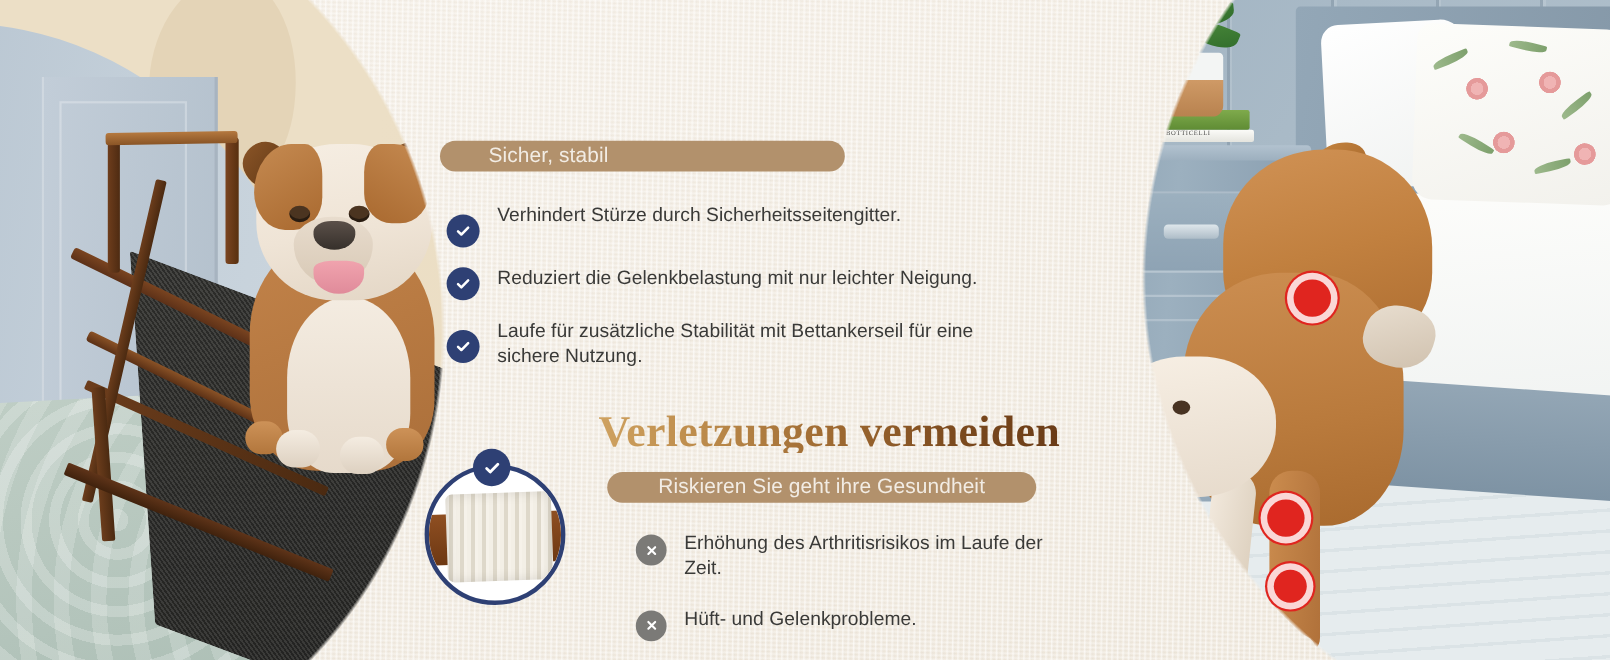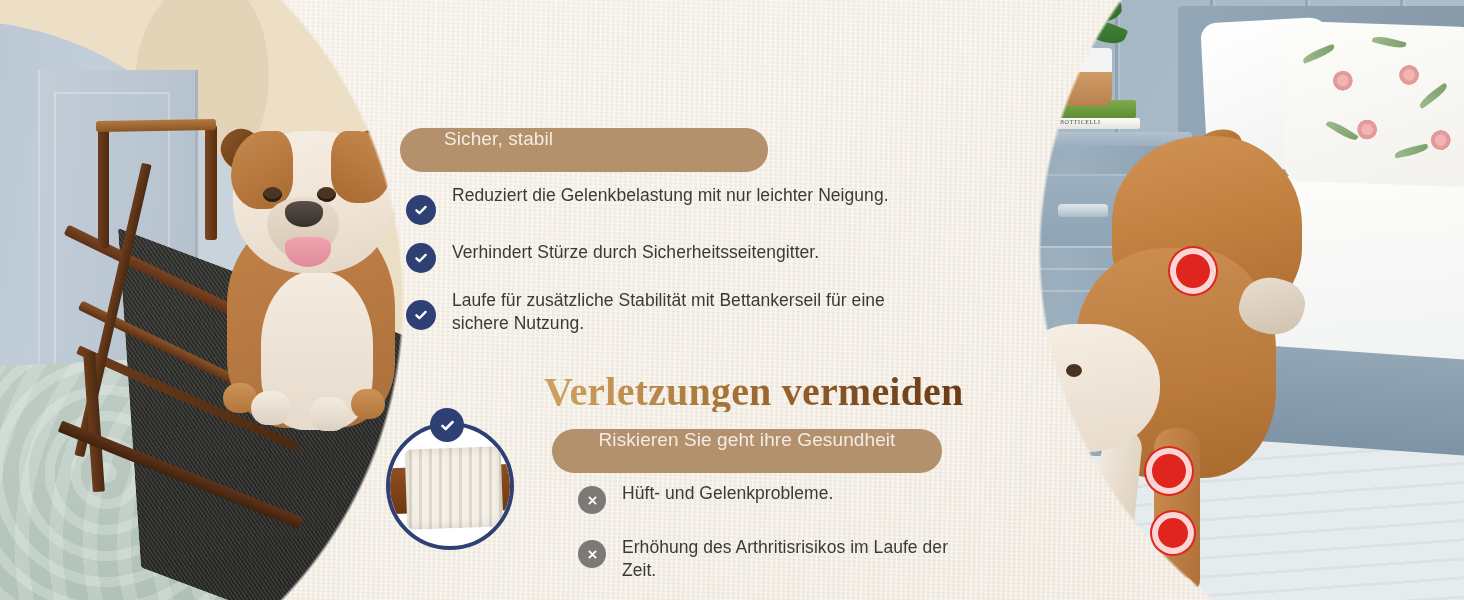--- a/index.html
+++ b/index.html
@@ -379,24 +379,24 @@
     background:linear-gradient(92deg,#cfa260 0%, #bd8c4c 22%, #9d6830 52%, #7b4a1e 78%, #6a3b16 100%);
     -webkit-background-clip:text; background-clip:text;
     -webkit-text-fill-color:transparent; color:transparent;
     white-space:nowrap;
   }
   #headline-1 { left:402px; top:76px; }
   #headline-2 { left:544px; top:372px; }
 
   .pill {
     position:absolute;
-    height:44px;
+    height:28px;
     background:#b2916c;
     border-radius:22px;
-    display:flex; 
+    display:flex; align-items:center;
     color:#f2ece4;
     font-size:19px;
     letter-spacing:.1px;
     white-space:nowrap;
   }
   #pill-1 { left:400px; top:128px; width:368px; padding-left:44px; }
   #pill-2 { left:552px; top:429px; width:390px; padding-left:24px; justify-content:center; padding-right:24px; }
 
   .bullets { position:absolute; }
   #bullets-pros { left:406px; top:184px; width:530px; }
@@ -571,30 +571,30 @@
     </div>
 
     <div class="bullets" id="bullets-pros">
 
       <div class="bullet-row">
         <span class="b-icon check">
           <svg width="16" height="16" viewBox="0 0 16 16">
               <path d="M3.4 8.3 L6.4 11.2 L12.6 4.9" fill="none" stroke="#fff" stroke-width="2.3" stroke-linecap="round" stroke-linejoin="round"></path>
             </svg>
         </span>
-        <span class="b-text">Reduziert die Gelenkbelastung mit nur leichter Neigung.</span>
+        <span class="b-text">Verhindert Stürze durch Sicherheitsseitengitter.</span>
       </div>
 
       <div class="bullet-row">
         <span class="b-icon check">
           <svg width="16" height="16" viewBox="0 0 16 16">
               <path d="M3.4 8.3 L6.4 11.2 L12.6 4.9" fill="none" stroke="#fff" stroke-width="2.3" stroke-linecap="round" stroke-linejoin="round"></path>
             </svg>
         </span>
-        <span class="b-text">Verhindert Stürze durch Sicherheitsseitengitter.</span>
+        <span class="b-text">Reduziert die Gelenkbelastung mit nur leichter Neigung.</span>
       </div>
 
       <div class="bullet-row">
         <span class="b-icon check">
           <svg width="16" height="16" viewBox="0 0 16 16">
               <path d="M3.4 8.3 L6.4 11.2 L12.6 4.9" fill="none" stroke="#fff" stroke-width="2.3" stroke-linecap="round" stroke-linejoin="round"></path>
             </svg>
         </span>
         <span class="b-text">Laufe für zusätzliche Stabilität mit Bettankerseil für eine sichere Nutzung.</span>
       </div>
@@ -607,30 +607,30 @@
     </div>
 
     <div class="bullets" id="bullets-cons">
 
       <div class="bullet-row">
         <span class="b-icon cross">
           <svg width="13" height="13" viewBox="0 0 13 13">
               <path d="M3.4 3.4 L9.6 9.6 M9.6 3.4 L3.4 9.6" fill="none" stroke="#fff" stroke-width="1.9" stroke-linecap="round"></path>
             </svg>
         </span>
-        <span class="b-text">Hüft- und Gelenkprobleme.</span>
+        <span class="b-text">Erhöhung des Arthritisrisikos im Laufe der Zeit.</span>
       </div>
 
       <div class="bullet-row">
         <span class="b-icon cross">
           <svg width="13" height="13" viewBox="0 0 13 13">
               <path d="M3.4 3.4 L9.6 9.6 M9.6 3.4 L3.4 9.6" fill="none" stroke="#fff" stroke-width="1.9" stroke-linecap="round"></path>
             </svg>
         </span>
-        <span class="b-text">Erhöhung des Arthritisrisikos im Laufe der Zeit.</span>
+        <span class="b-text">Hüft- und Gelenkprobleme.</span>
       </div>
     </div>
 
     <div class="rope-inset">
       <div class="rope-post"></div>
       <div class="rope-coil"></div>
     </div>
     <div class="rope-badge">
       <svg width="17" height="17" viewBox="0 0 16 16">
           <path d="M3.2 8.3 L6.3 11.3 L12.8 4.7" fill="none" stroke="#fff" stroke-width="2.4" stroke-linecap="round" stroke-linejoin="round"></path>

